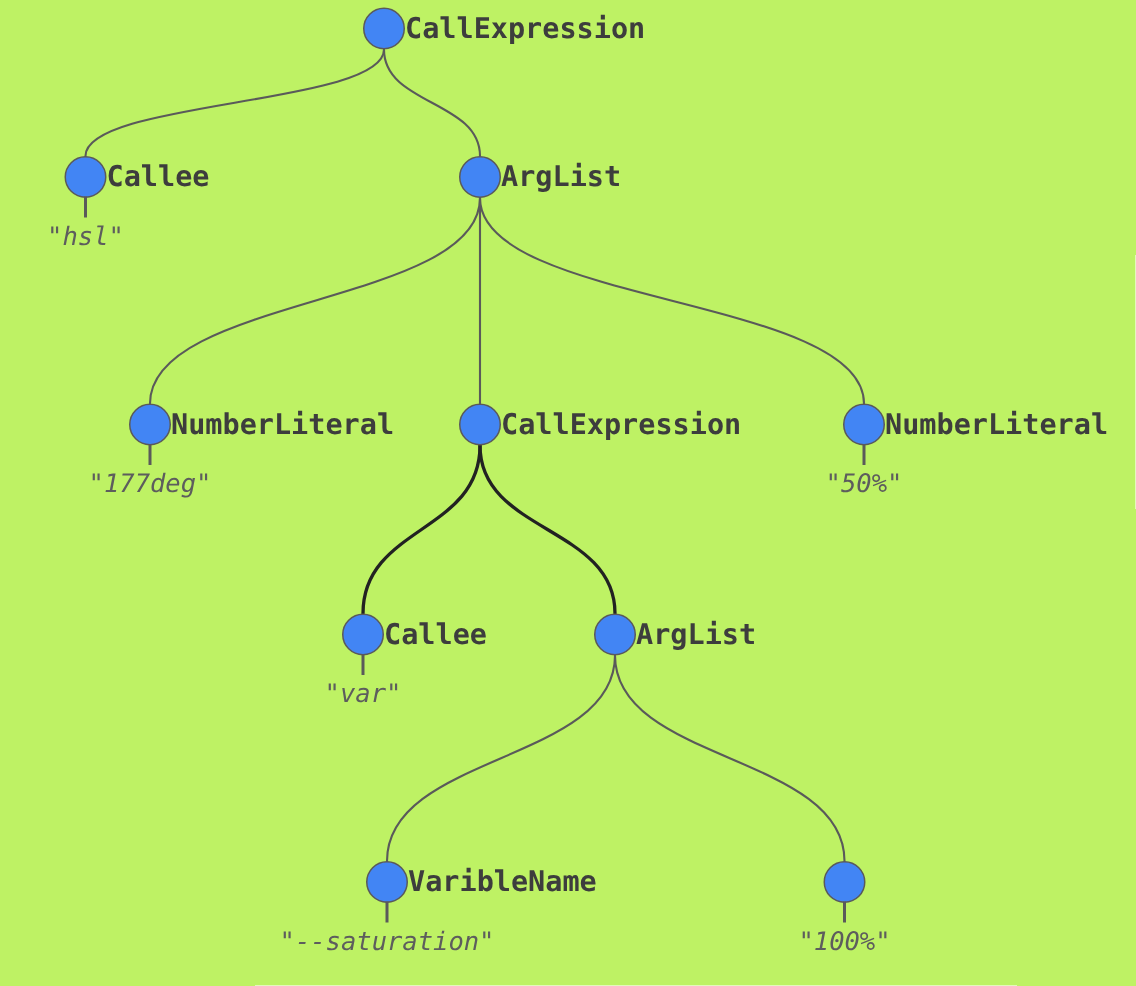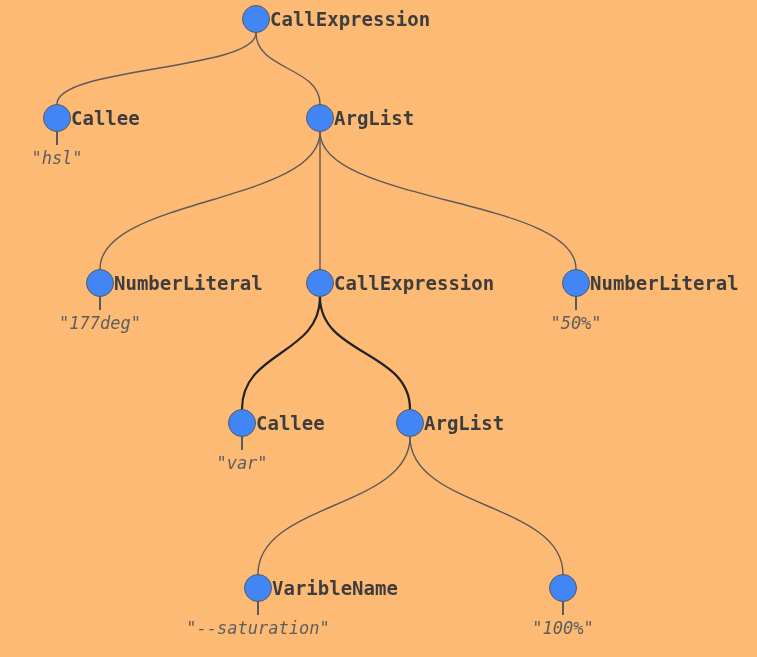--- a/index.html
+++ b/index.html
@@ -8,21 +8,21 @@
     padding: 0;
     background: #ffffff;
   }
   body {
     font-family: "DejaVu Sans Mono", monospace;
   }
   #tree-canvas {
     position: relative;
     width: 757px;
     height: 657px;
-    background: #fdba74;
+    background: #bef264;
     overflow: hidden;
   }
   #edge-layer {
     position: absolute;
     left: 0;
     top: 0;
     width: 757px;
     height: 657px;
     pointer-events: none;
   }

